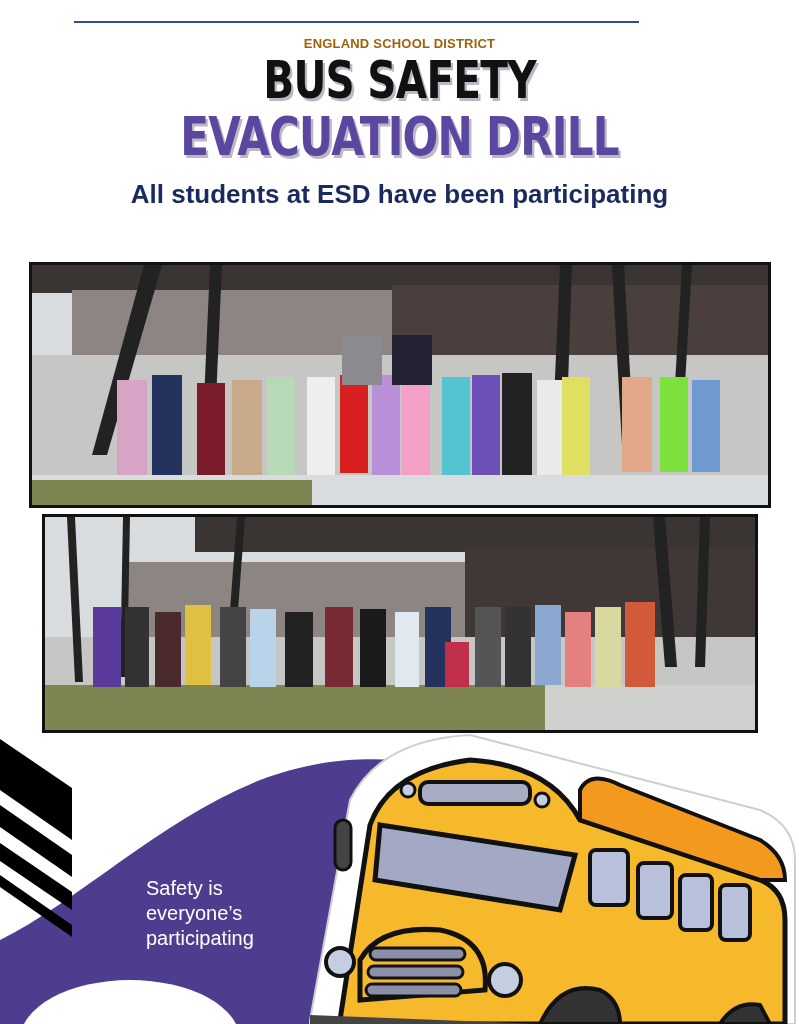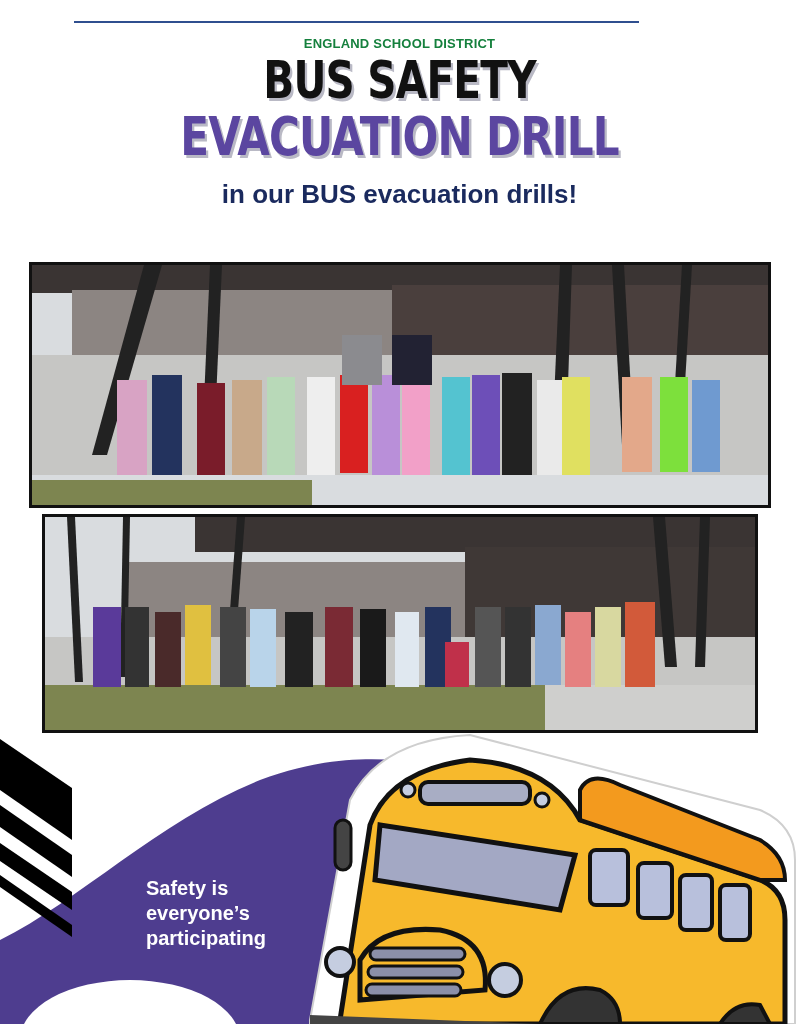--- a/index.html
+++ b/index.html
@@ -1,39 +1,39 @@
 <!DOCTYPE html>
 <html><head>
 <meta charset="utf-8">
 <style>
   html, body { margin:0; padding:0; }
   body { width:799px; height:1024px; background:#ffffff; position:relative; overflow:hidden; font-family:"Liberation Sans", sans-serif; }
   .topline { position:absolute; left:74px; top:21px; width:565px; height:2px; background:#2f4f8f; }
-  .district { position:absolute; left:0; width:799px; top:36px; text-align:center; font-weight:bold; font-size:13px; color:#15803d; letter-spacing:0.2px; }
+  .district { position:absolute; left:0; width:799px; top:36px; text-align:center; font-weight:bold; font-size:13px; color:#a16207; letter-spacing:0.2px; }
   .title1 { position:absolute; left:0; width:799px; top:52px; text-align:center; font-family:"DejaVu Sans", sans-serif; font-weight:bold; font-size:52px; line-height:56px; color:#111; transform:scaleX(0.78); transform-origin:center; letter-spacing:-1px; text-shadow:3px 3px 0 #b9b9c5; }
   .title2 { position:absolute; left:0; width:799px; top:108px; text-align:center; font-family:"DejaVu Sans", sans-serif; font-weight:bold; font-size:54px; line-height:58px; color:#5b46a0; transform:scaleX(0.78); transform-origin:center; letter-spacing:-1px; text-shadow:3px 3px 0 #b9b9c5; }
   .subtitle { position:absolute; left:0; width:799px; top:178px; text-align:center; font-weight:bold; font-size:26px; line-height:32px; color:#1a2a5e; }
   .photo { position:absolute; border:3px solid #111; overflow:hidden; }
   .photo1 { left:29px; top:262px; width:736px; height:240px; }
   .photo2 { left:42px; top:514px; width:710px; height:213px; }
   .photo svg { display:block; width:100%; height:100%; }
   .purple-wave { position:absolute; left:0; top:740px; width:799px; height:284px; }
   .chevrons { position:absolute; left:0; top:735px; width:75px; height:210px; }
-  .slogan { position:absolute; left:146px; top:876px; font-weight:bold; font-size:20px; line-height:25px; color:#ffffff; }
+  .slogan { position:absolute; left:146px; top:876px; font-weight:normal; font-size:20px; line-height:25px; color:#ffffff; }
   .bus { position:absolute; left:290px; top:730px; width:509px; height:294px; }
 </style>
 </head>
 <body>
 
 <div class="topline"></div>
 <div class="district">ENGLAND SCHOOL DISTRICT</div>
 <div class="title1">BUS SAFETY</div>
 <div class="title2">EVACUATION DRILL</div>
 <div class="subtitle">
-  <div>in our  BUS evacuation drills!</div>
+  <div>All students at ESD have been participating</div>
 </div>
 
 <div class="photo photo1">
   <svg viewBox="0 0 736 240" preserveAspectRatio="none">
     <rect width="736" height="240" fill="#d9dcdf"></rect>
     <rect x="0" y="0" width="736" height="28" fill="#3a3433"></rect>
     <rect x="360" y="20" width="376" height="120" fill="#4a3f3d"></rect>
     <rect x="40" y="25" width="320" height="70" fill="#8c8582"></rect>
     <rect x="0" y="90" width="736" height="120" fill="#c6c6c4"></rect>
     <rect x="0" y="215" width="280" height="25" fill="#7d8550"></rect>

